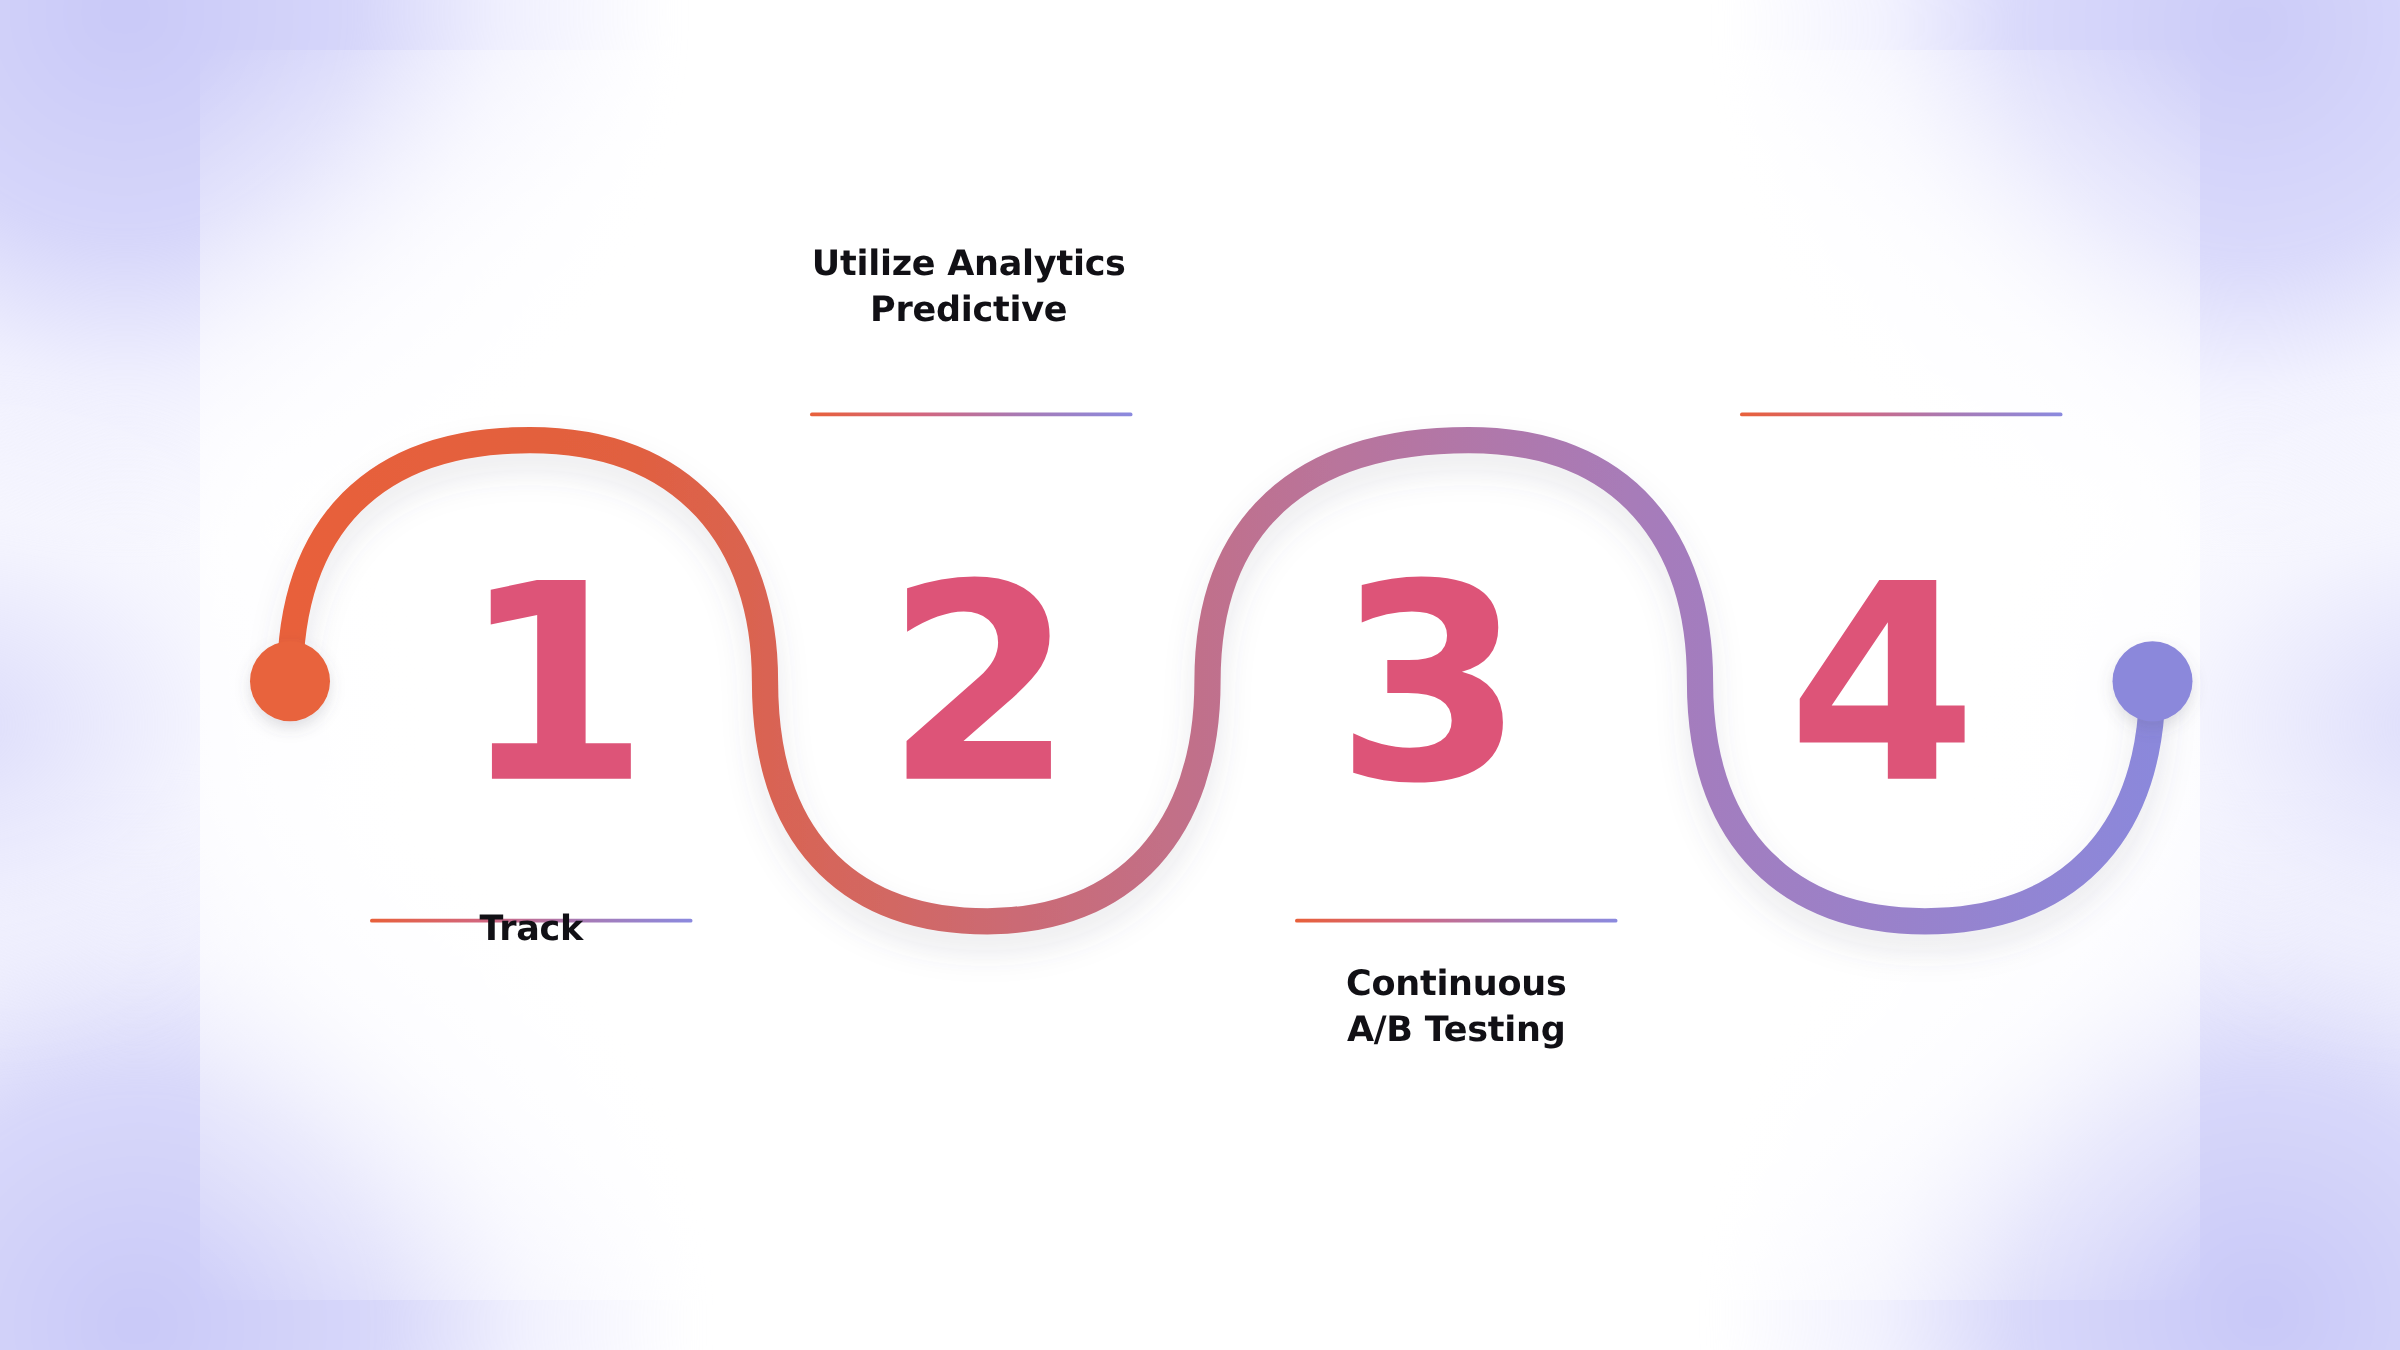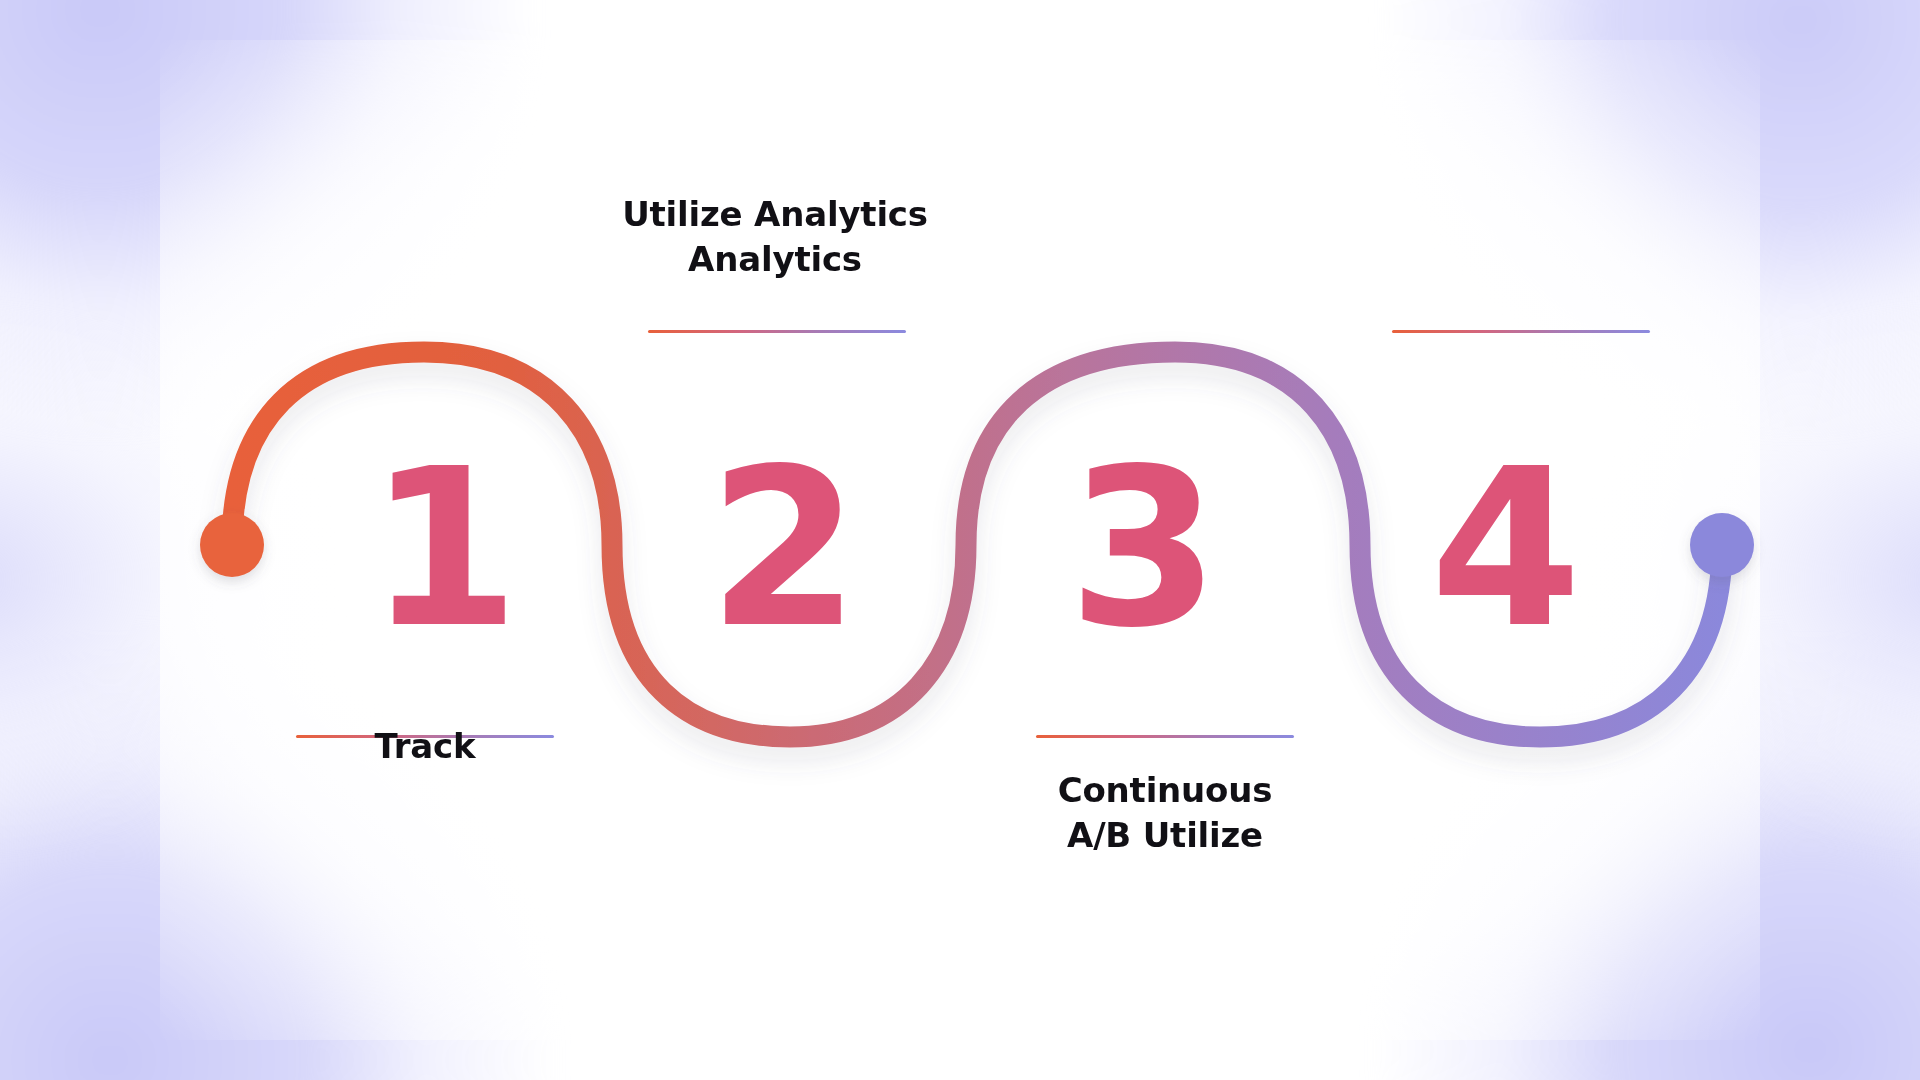--- a/index.html
+++ b/index.html
@@ -84,21 +84,21 @@
     user-select:none;
   }
 
   
   .step-label {
     position:absolute;
     text-align:center;
     color:#111015;
     font-family:"DejaVu Sans", sans-serif;
     font-weight:bold;
-    font-size:34px;
+    font-size:28px;
     line-height:1.33;
     letter-spacing:-0.2px;
   }
   .step-label .line2 { display:block; }
 
   .divider {
     position:absolute;
     height:3px;
     border-radius:2px;
     background:linear-gradient(to right, #e8603a 0%, #d2667f 35%, #a87ab4 65%, #8b8adf 100%);
@@ -156,25 +156,25 @@
   <div class="numeral" style="left:1068px; top:440px;">3</div>
   <div class="numeral" style="left:1430px; top:440px;">4</div>
 
   <div class="divider" style="left:296px; top:735px; width:258px;"></div>
   <div class="step-label" style="left:250px; top:724px; width:350px;">
     <span>Track</span>
   </div>
 
   <div class="step-label" style="left:600px; top:192px; width:350px;">
     <span>Utilize Analytics</span>
-    <span class="line2">Analytics</span>
+    <span class="line2">Predictive</span>
   </div>
   <div class="divider" style="left:648px; top:330px; width:258px;"></div>
 
   <div class="divider" style="left:1036px; top:735px; width:258px;"></div>
   <div class="step-label" style="left:990px; top:768px; width:350px;text-align:center;">
     <span>Continuous</span>
-    <span class="line2">A/B Utilize</span>
+    <span class="line2">A/B Testing</span>
   </div>
 
   <div class="divider" style="left:1392px; top:330px; width:258px;"></div>
 
 </div>
 
 </body></html>

